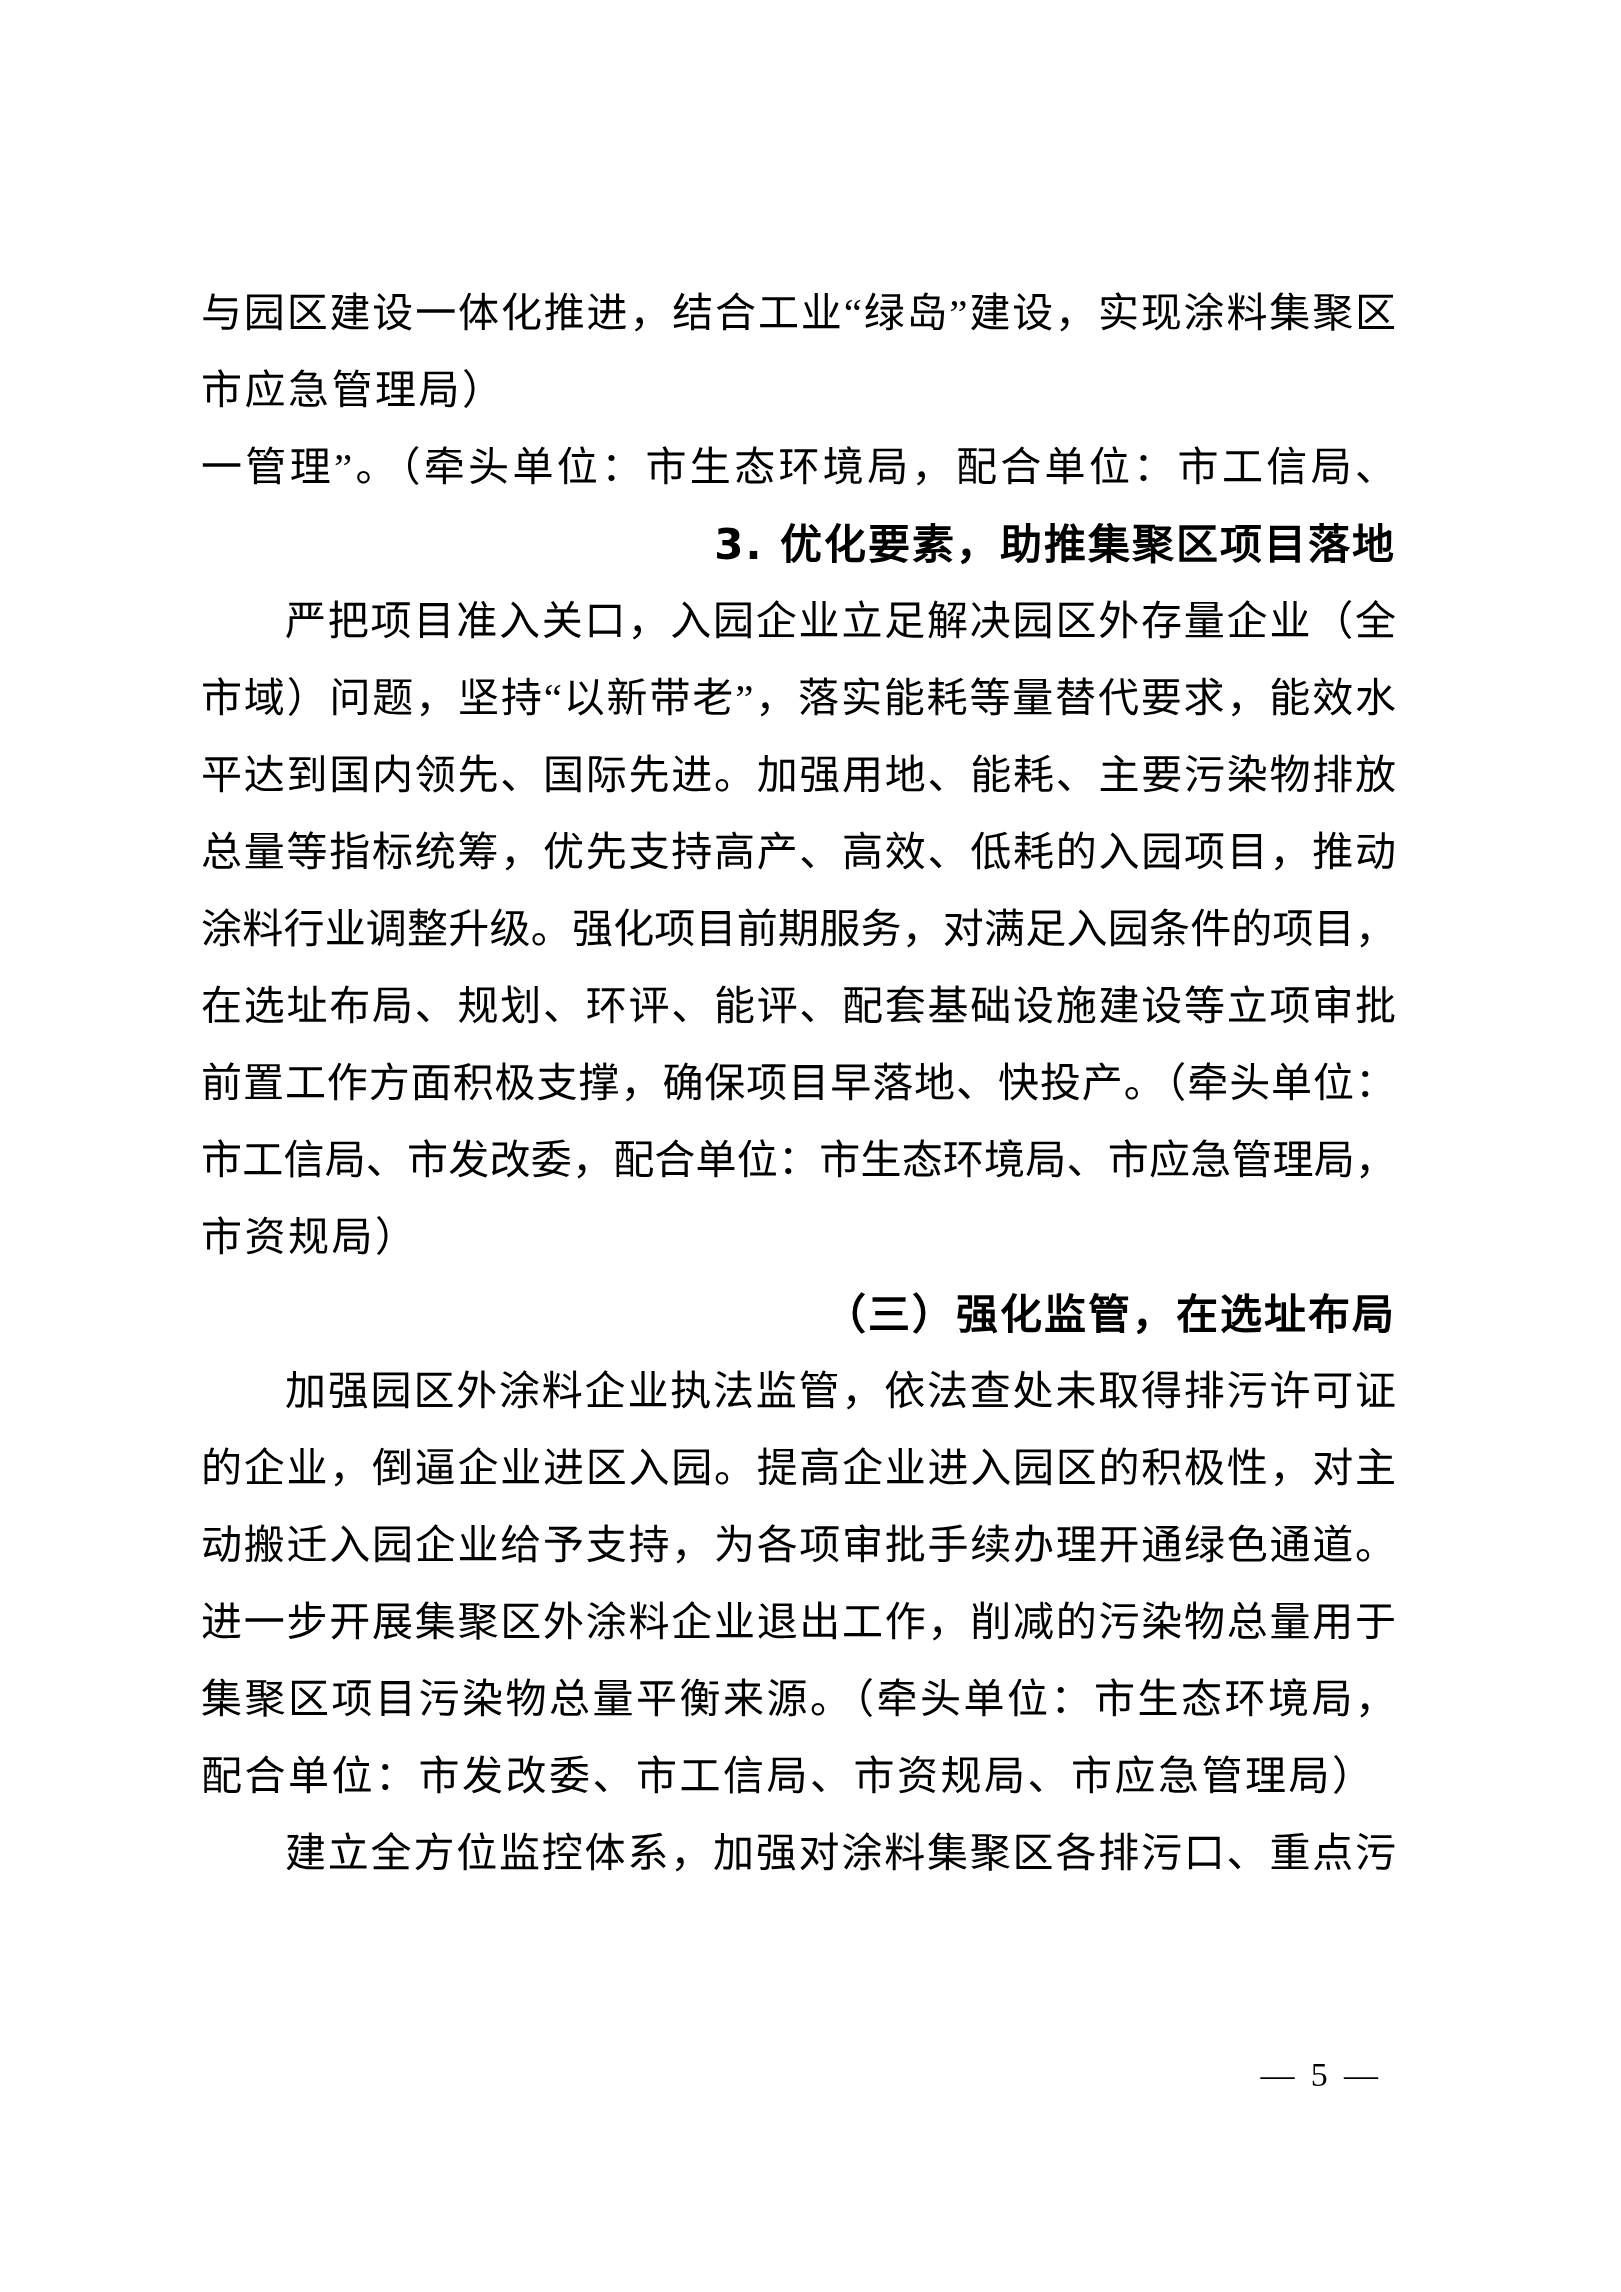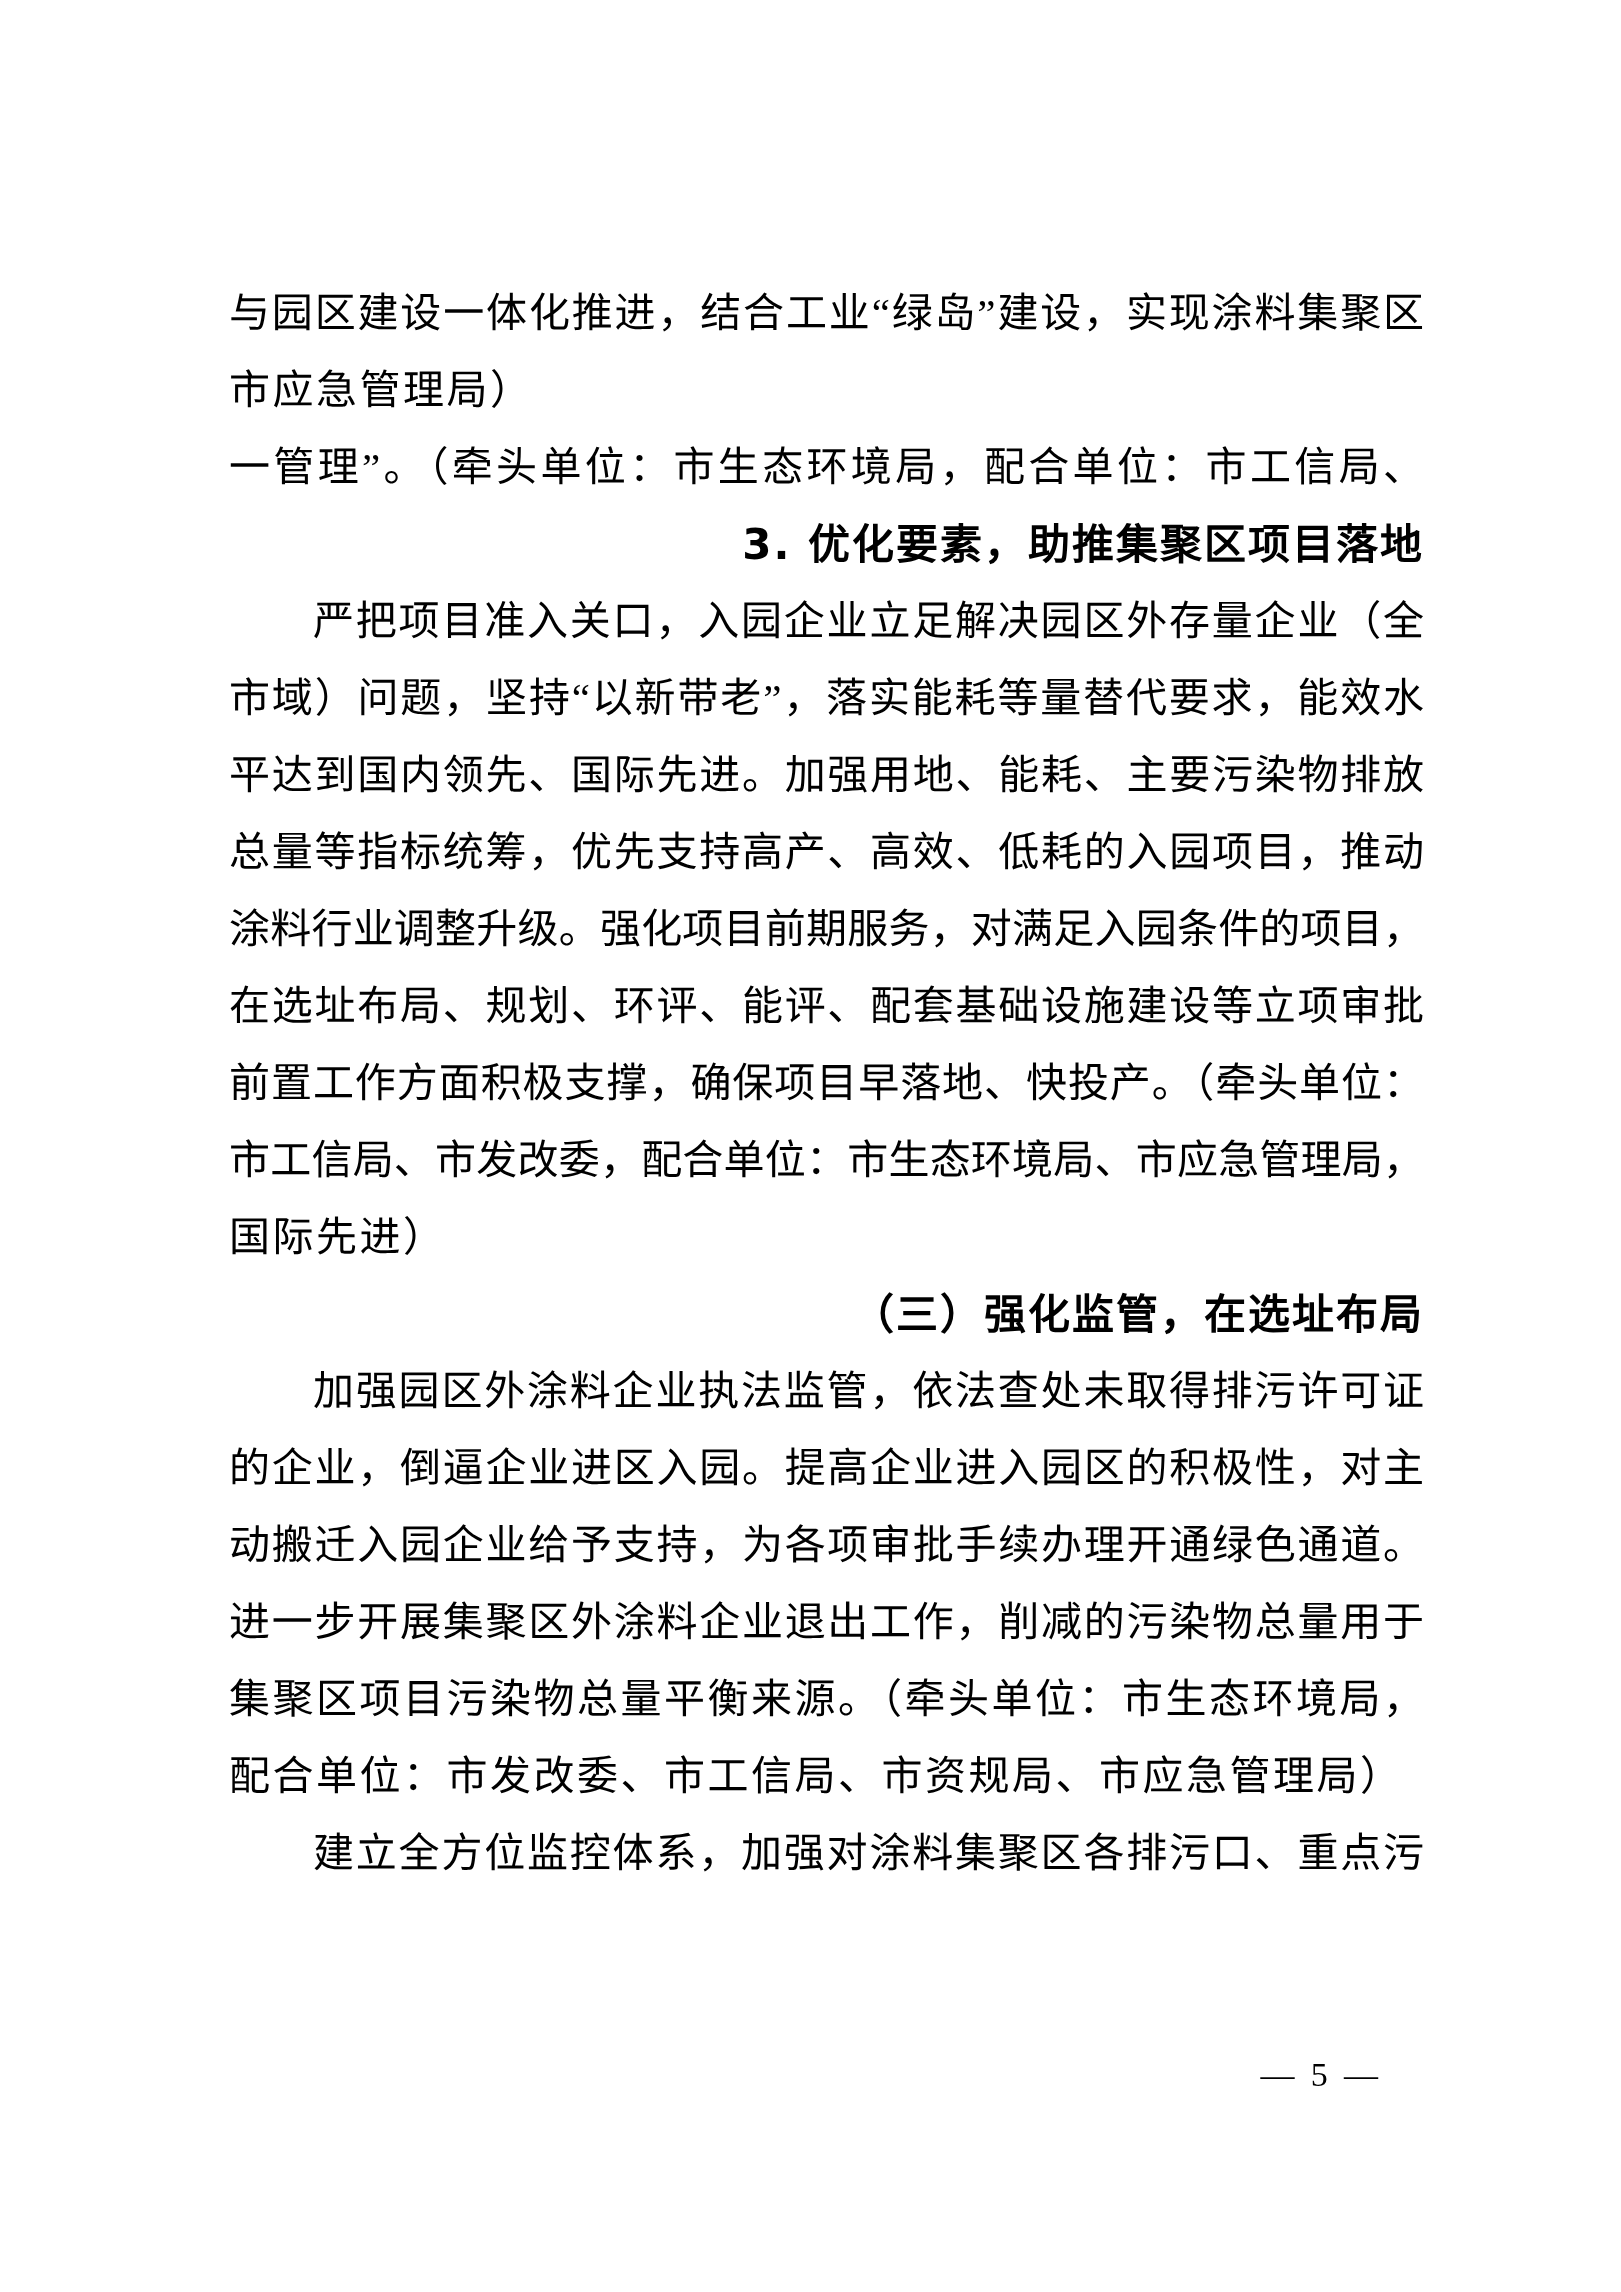--- a/index.html
+++ b/index.html
@@ -11,21 +11,21 @@
     position: relative;
     width: 1621px;
     height: 2293px;
     background: #ffffff;
     color: #000000;
     font-family: "Liberation Serif", serif;
     overflow: hidden;
   }
   .content {
     position: absolute;
-    left: 229px;
+    left: 201px;
     top: 275px;
     width: 1195px;
   }
   .line {
     height: 77px;
     line-height: 77px;
     font-size: 41px;
     letter-spacing: 2.5px;
     white-space: nowrap;
   }
@@ -66,21 +66,21 @@
     <div class="line justify">一管理”。（牵头单位：市生态环境局，配合单位：市工信局、</div>
     <div class="line heading indent">3. 优化要素，助推集聚区项目落地</div>
     <div class="line justify indent">严把项目准入关口，入园企业立足解决园区外存量企业（全</div>
     <div class="line justify">市域）问题，坚持“以新带老”，落实能耗等量替代要求，能效水</div>
     <div class="line justify">平达到国内领先、国际先进。加强用地、能耗、主要污染物排放</div>
     <div class="line justify">总量等指标统筹，优先支持高产、高效、低耗的入园项目，推动</div>
     <div class="line justify">涂料行业调整升级。强化项目前期服务，对满足入园条件的项目，</div>
     <div class="line justify">在选址布局、规划、环评、能评、配套基础设施建设等立项审批</div>
     <div class="line justify">前置工作方面积极支撑，确保项目早落地、快投产。（牵头单位：</div>
     <div class="line justify">市工信局、市发改委，配合单位：市生态环境局、市应急管理局，</div>
-    <div class="line">国际先进）</div>
+    <div class="line">市资规局）</div>
     <div class="line heading indent">（三）强化监管，在选址布局</div>
     <div class="line justify indent">加强园区外涂料企业执法监管，依法查处未取得排污许可证</div>
     <div class="line justify">的企业，倒逼企业进区入园。提高企业进入园区的积极性，对主</div>
     <div class="line justify">动搬迁入园企业给予支持，为各项审批手续办理开通绿色通道。</div>
     <div class="line justify">进一步开展集聚区外涂料企业退出工作，削减的污染物总量用于</div>
     <div class="line justify">集聚区项目污染物总量平衡来源。（牵头单位：市生态环境局，</div>
     <div class="line">配合单位：市发改委、市工信局、市资规局、市应急管理局）</div>
     <div class="line justify indent">建立全方位监控体系，加强对涂料集聚区各排污口、重点污</div>
   </div>
 

